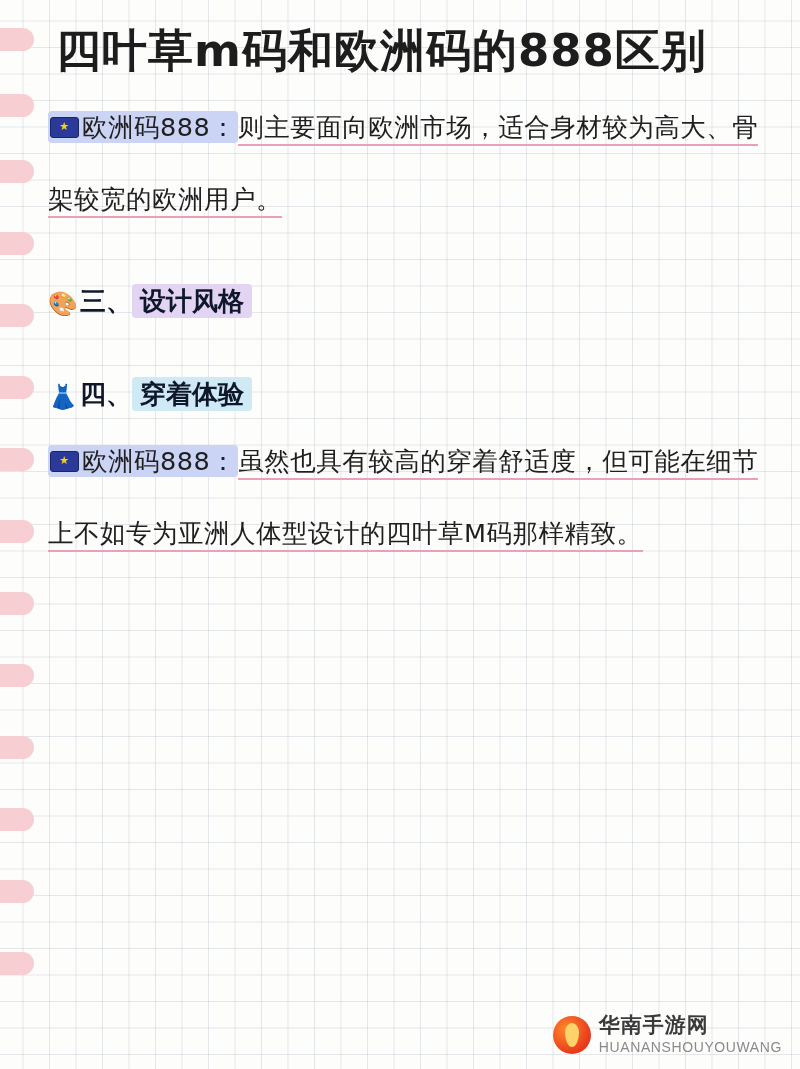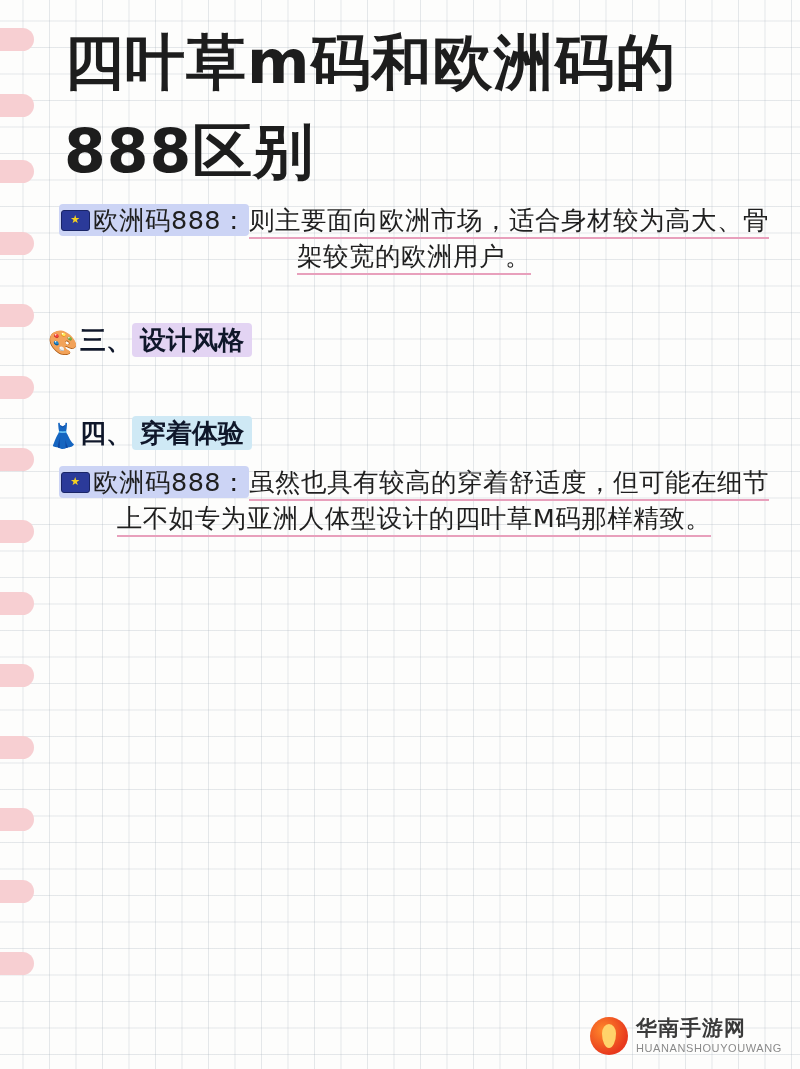--- a/index.html
+++ b/index.html
@@ -50,38 +50,37 @@
     left: 40px;
     top: 18px;
     width: 740px;
     z-index: 2;
   }
 
   
   .title {
     font-family: "DejaVu Sans", sans-serif;
     font-weight: bold;
-    font-size: 60px;
+    font-size: 45px;
     line-height: 1.48;
     color: #1d1d1d;
     letter-spacing: 1px;
-    margin: 0 0 6px 16px;
+    margin: 0 0 6px 8px;
     padding-left: 8px;
   }
 
   
   .para {
     font-family: "DejaVu Sans", sans-serif;
     font-size: 25.5px;
-    line-height: 36px;
+    line-height: 72px;
     color: #1f1f1f;
     margin: 0 0 4px 0;
     letter-spacing: 0.5px;
     padding-left: 8px;
-    text-align: center;
   }
 
   
   .flag-eu {
     display: inline-block;
     width: 27px;
     height: 19px;
     border-radius: 3px;
     background: #2b3a99;
     position: relative;
@@ -188,21 +187,21 @@
   }
   .wm-cn {
     font-family: Liberation Mono, monospace;
     font-size: 21px;
     font-weight: bold;
     color: #3a3a3a;
     letter-spacing: 1px;
   }
   .wm-en {
     font-family: "Liberation Sans", sans-serif;
-    font-size: 11px;
+    font-size: 14px;
     color: #8a8a8a;
     letter-spacing: 0.6px;
   }
 </style>
 </head>
 <body>
 
 <div class="page"></div>
 
 <div class="binder">

